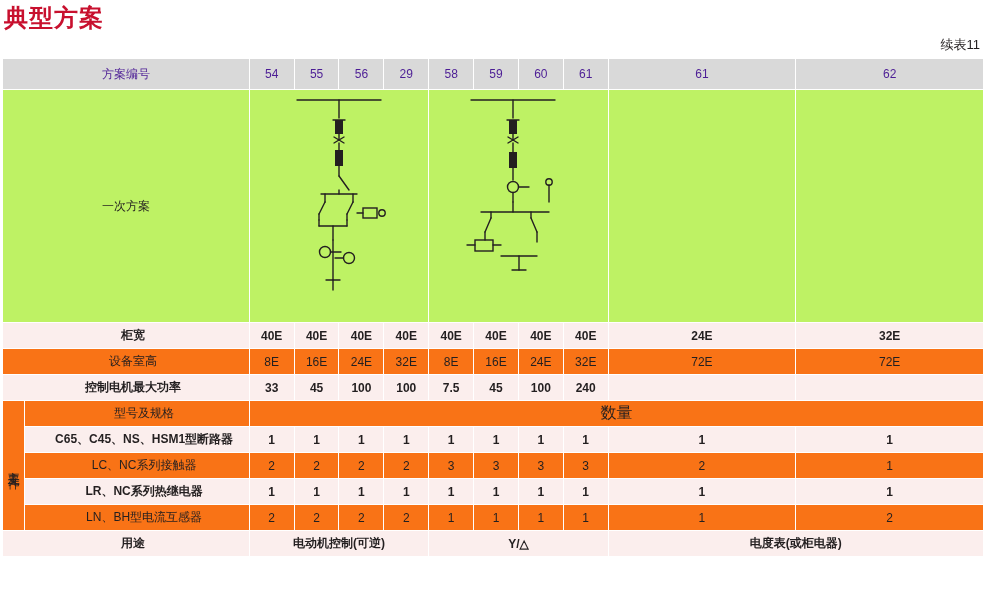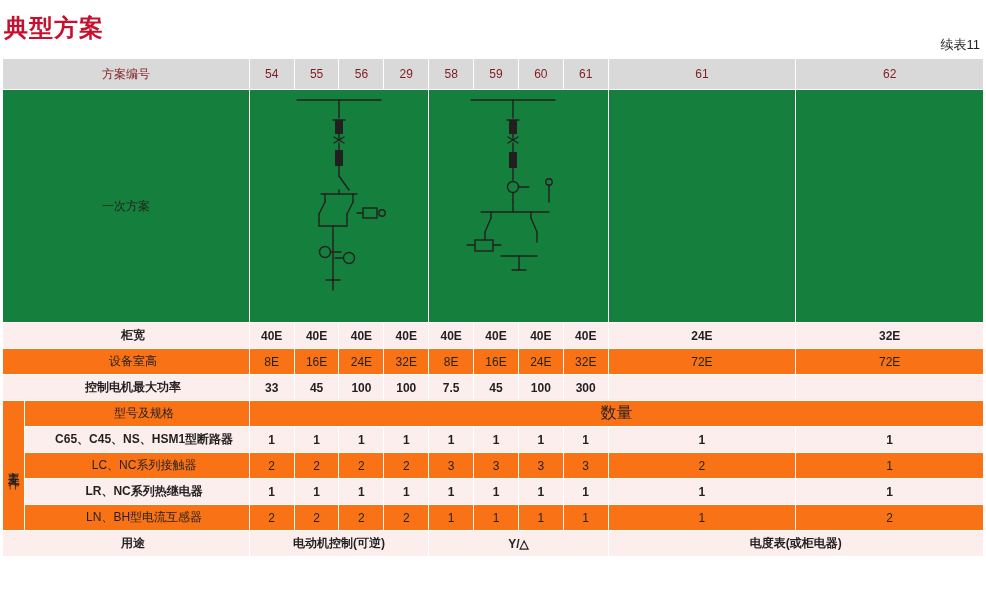--- a/index.html
+++ b/index.html
@@ -16,21 +16,21 @@
     overflow: hidden;
   }
   .page {
     position: relative;
     width: 986px;
     height: 598px;
   }
   .page-title {
     position: absolute;
     left: 4px;
-    top: 12px;
+    top: 2px;
     font-size: 24px;
     font-weight: bold;
     color: #c8102e;
     letter-spacing: 1px;
   }
   .cont-note {
     position: absolute;
     right: 6px;
     top: 36px;
     font-size: 13px;
@@ -47,38 +47,38 @@
   }
   table.scheme td {
     border: 1px solid #ffffff;
     text-align: center;
     vertical-align: middle;
     padding: 0;
   }
   .hdr td {
     background: #d9d9d9;
     height: 30px;
-    color: #7f1d1d;
+    color: #4c1d95;
     font-size: 12px;
   }
   .row-pink td {
     background: #fbeeed;
     height: 25px;
     font-weight: bold;
   }
   .row-white td {
     background: #f97316;
     height: 25px;
   }
   .lbl {
     text-align: left;
     padding-left: 14px !important;
   }
   .diagram-row td {
-    background: #15803d;
+    background: #bef264;
     height: 232px;
     vertical-align: middle;
   }
   .vlabel {
     width: 22px;
     background: #fbeeed;
   }
   .vlabel-inner {
     writing-mode: vertical-rl;
     text-orientation: upright;
@@ -277,21 +277,21 @@
 
     <tr class="row-pink">
       <td colspan="2" class="lbl">控制电机最大功率</td>
       <td>33</td>
       <td>45</td>
       <td>100</td>
       <td>100</td>
       <td>7.5</td>
       <td>45</td>
       <td>100</td>
-      <td>300</td>
+      <td>240</td>
       <td></td>
       <td></td>
     </tr>
 
     <tr class="row-white">
       <td class="vlabel" rowspan="5">
         <div class="vlabel-inner">主要元件</div>
       </td>
       <td class="lbl">型号及规格</td>
       <td colspan="10" class="qty-head">数量</td>

